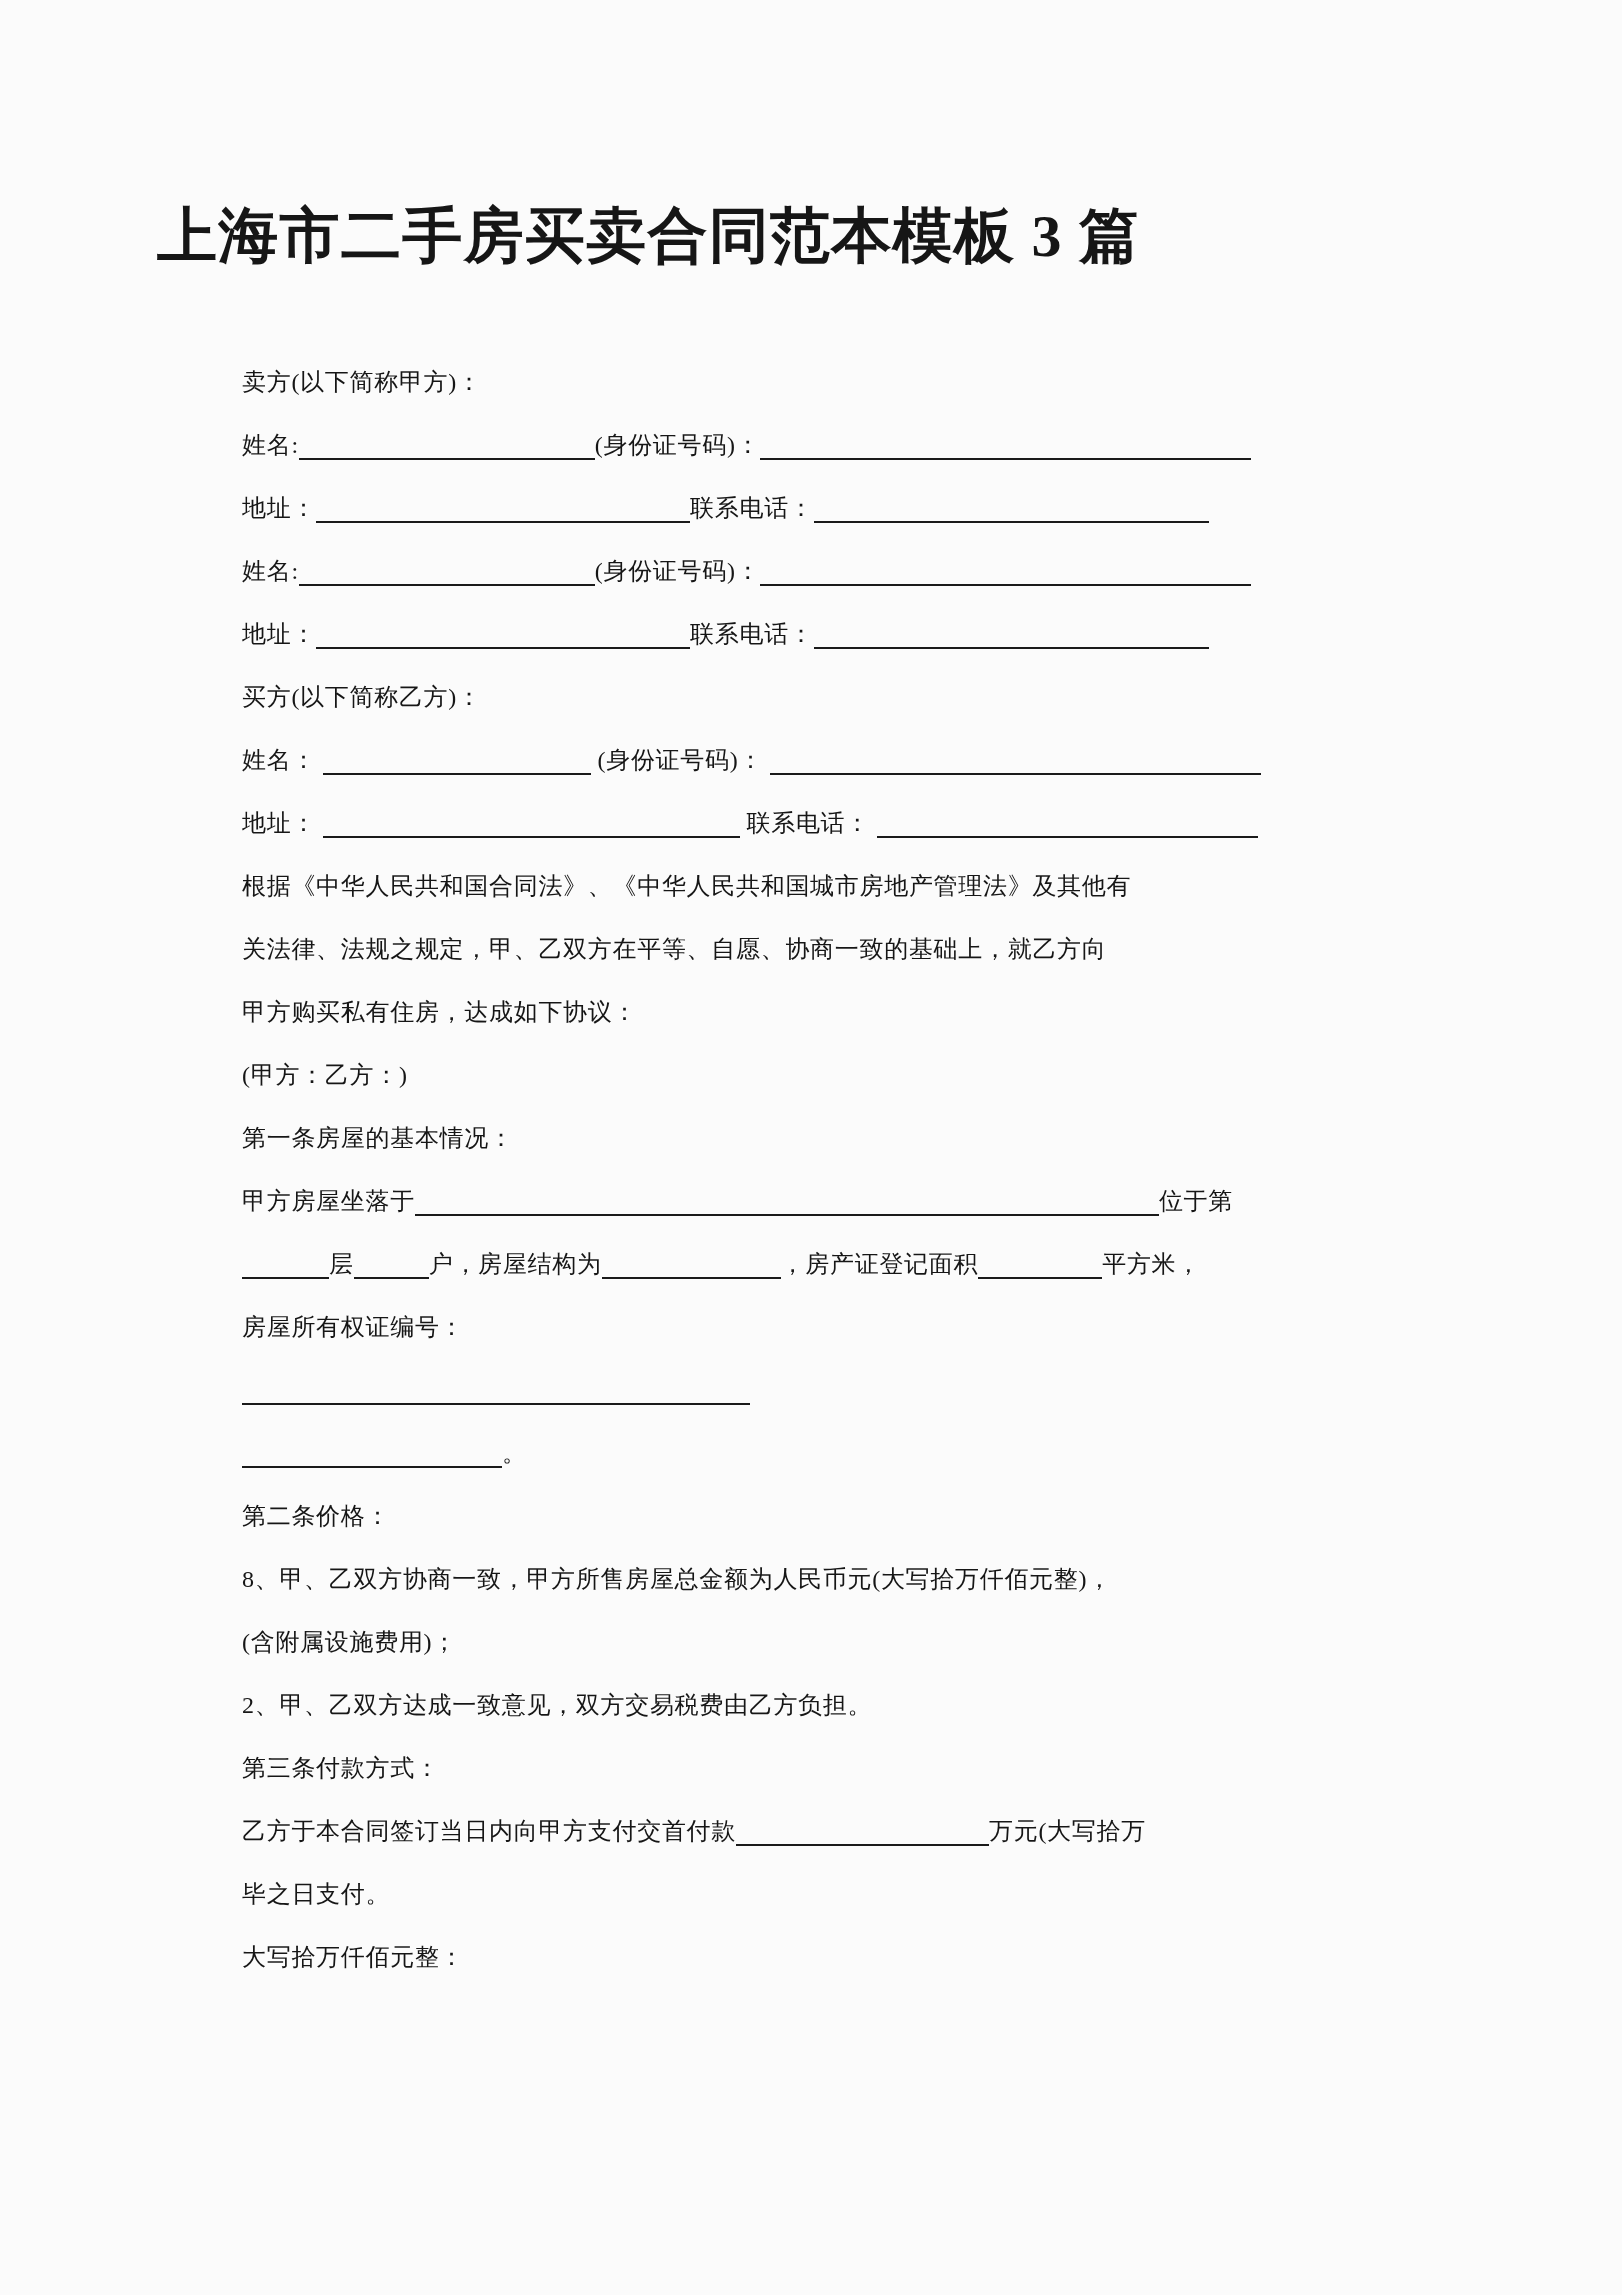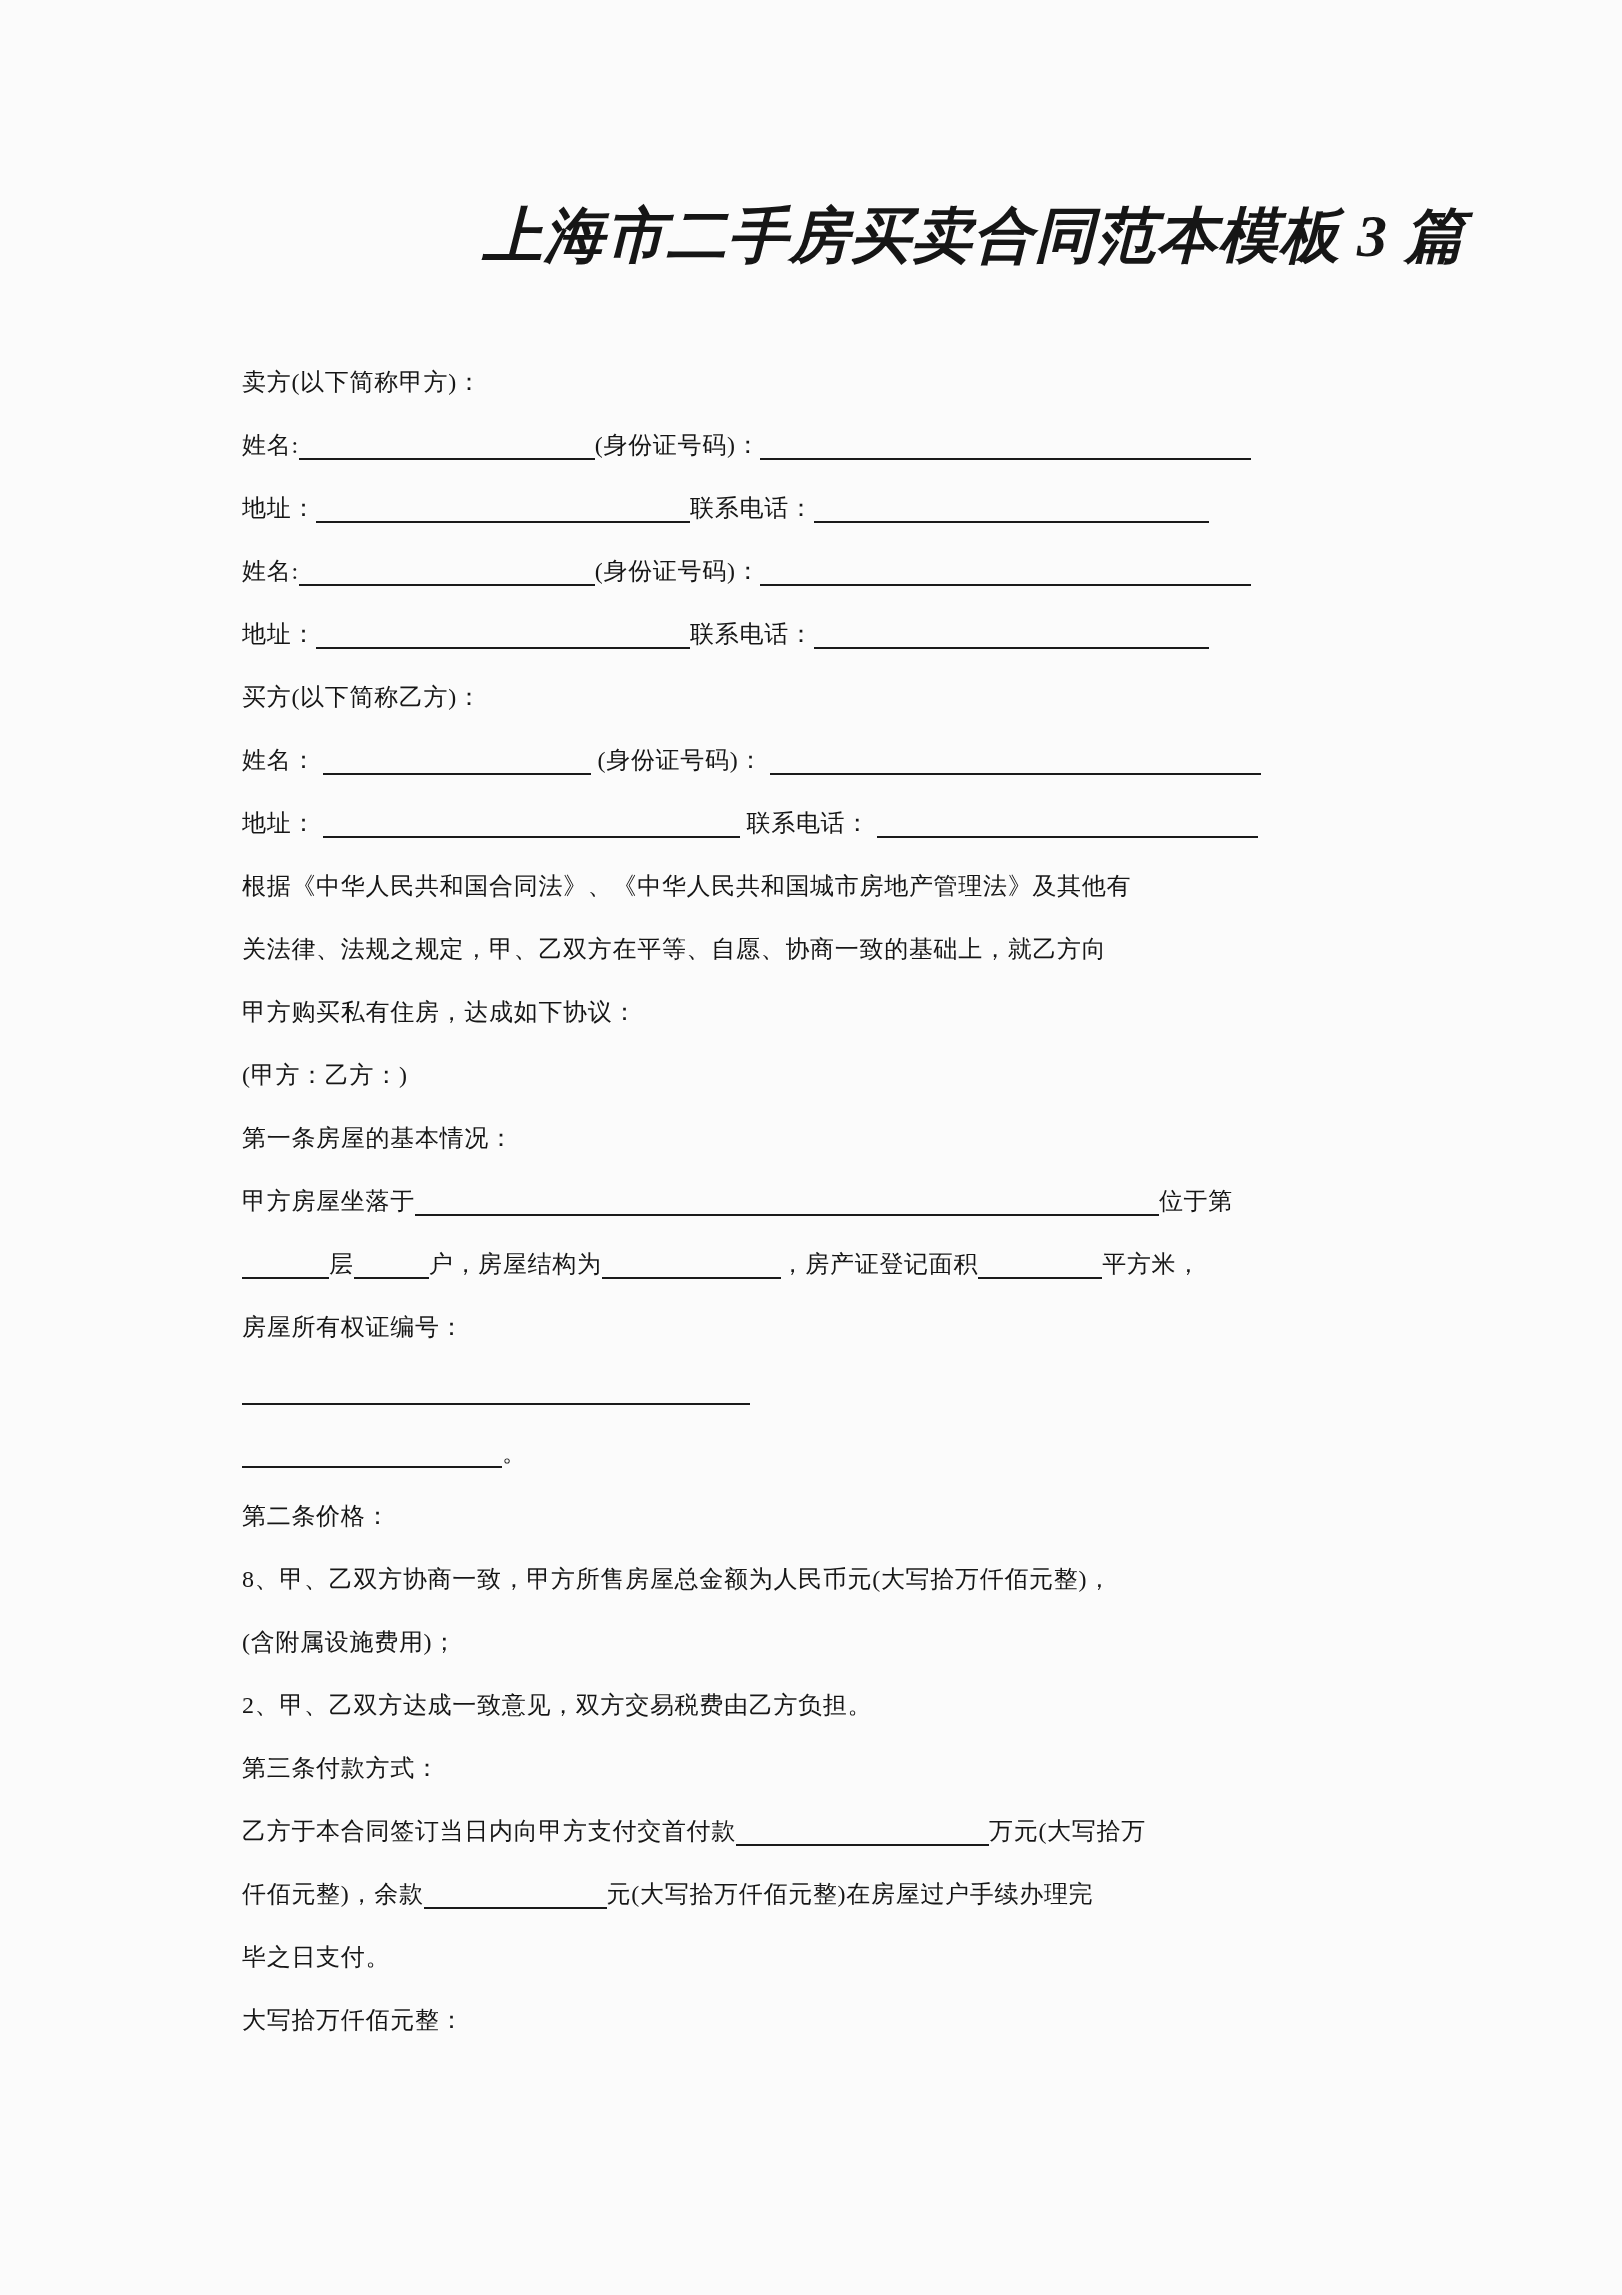--- a/index.html
+++ b/index.html
@@ -14,24 +14,23 @@
   .page {
     width: 1623px;
     height: 2295px;
     position: relative;
   }
   .doc-title {
     margin: 200px 157px 0 157px;
     font-size: 60px;
     line-height: 72px;
     font-weight: 700;
-    text-align: right;
+    text-align: left;
     letter-spacing: 1.3px;
     white-space: nowrap;
-    font-style: italic;
   }
   .doc-body {
     margin: 79px 242px 0 242px;
     font-size: 24px;
   }
   .line {
     height: 63px;
     line-height: 63px;
     white-space: nowrap;
     letter-spacing: 0.7px;
@@ -67,18 +66,17 @@
       <div class="line"><span class="blank" style="width: 87px; border-bottom-color: rgb(26, 26, 26);"></span><span class="txt">层</span><span class="blank" style="width: 75px; border-bottom-color: rgb(26, 26, 26);"></span><span class="txt">户，房屋结构为</span><span class="blank" style="width: 179px; border-bottom-color: rgb(26, 26, 26);"></span><span class="txt">，房产证登记面积</span><span class="blank" style="width: 124px; border-bottom-color: rgb(26, 26, 26);"></span><span class="txt">平方米，</span></div>
       <div class="line"><span class="txt">房屋所有权证编号：</span></div>
       <div class="line"><span class="blank" style="width: 508px; border-bottom-color: rgb(26, 26, 26);"></span></div>
       <div class="line"><span class="blank" style="width: 260px; border-bottom-color: rgb(26, 26, 26);"></span><span class="txt">。</span></div>
       <div class="line"><span class="txt">第二条价格：</span></div>
       <div class="line"><span class="txt">8、甲、乙双方协商一致，甲方所售房屋总金额为人民币元(大写拾万仟佰元整)，</span></div>
       <div class="line"><span class="txt">(含附属设施费用)；</span></div>
       <div class="line"><span class="txt">2、甲、乙双方达成一致意见，双方交易税费由乙方负担。</span></div>
       <div class="line"><span class="txt">第三条付款方式：</span></div>
       <div class="line"><span class="txt">乙方于本合同签订当日内向甲方支付交首付款</span><span class="blank" style="width: 253px; border-bottom-color: rgb(26, 26, 26);"></span><span class="txt">万元(大写拾万</span></div>
-      <div class="line"><span class="txt">仟佰元整)，余款</span><span class="blank" style="width: 183px; border-bottom-color: rgb(26, 26, 26);"></span><span class="txt">元(大写拾万仟佰元整)在房屋过户手续办理完</span></div>
       <div class="line"><span class="txt">毕之日支付。</span></div>
       <div class="line"><span class="txt">大写拾万仟佰元整：</span></div>
     </div>
 </div>
 
 
 </body></html>

